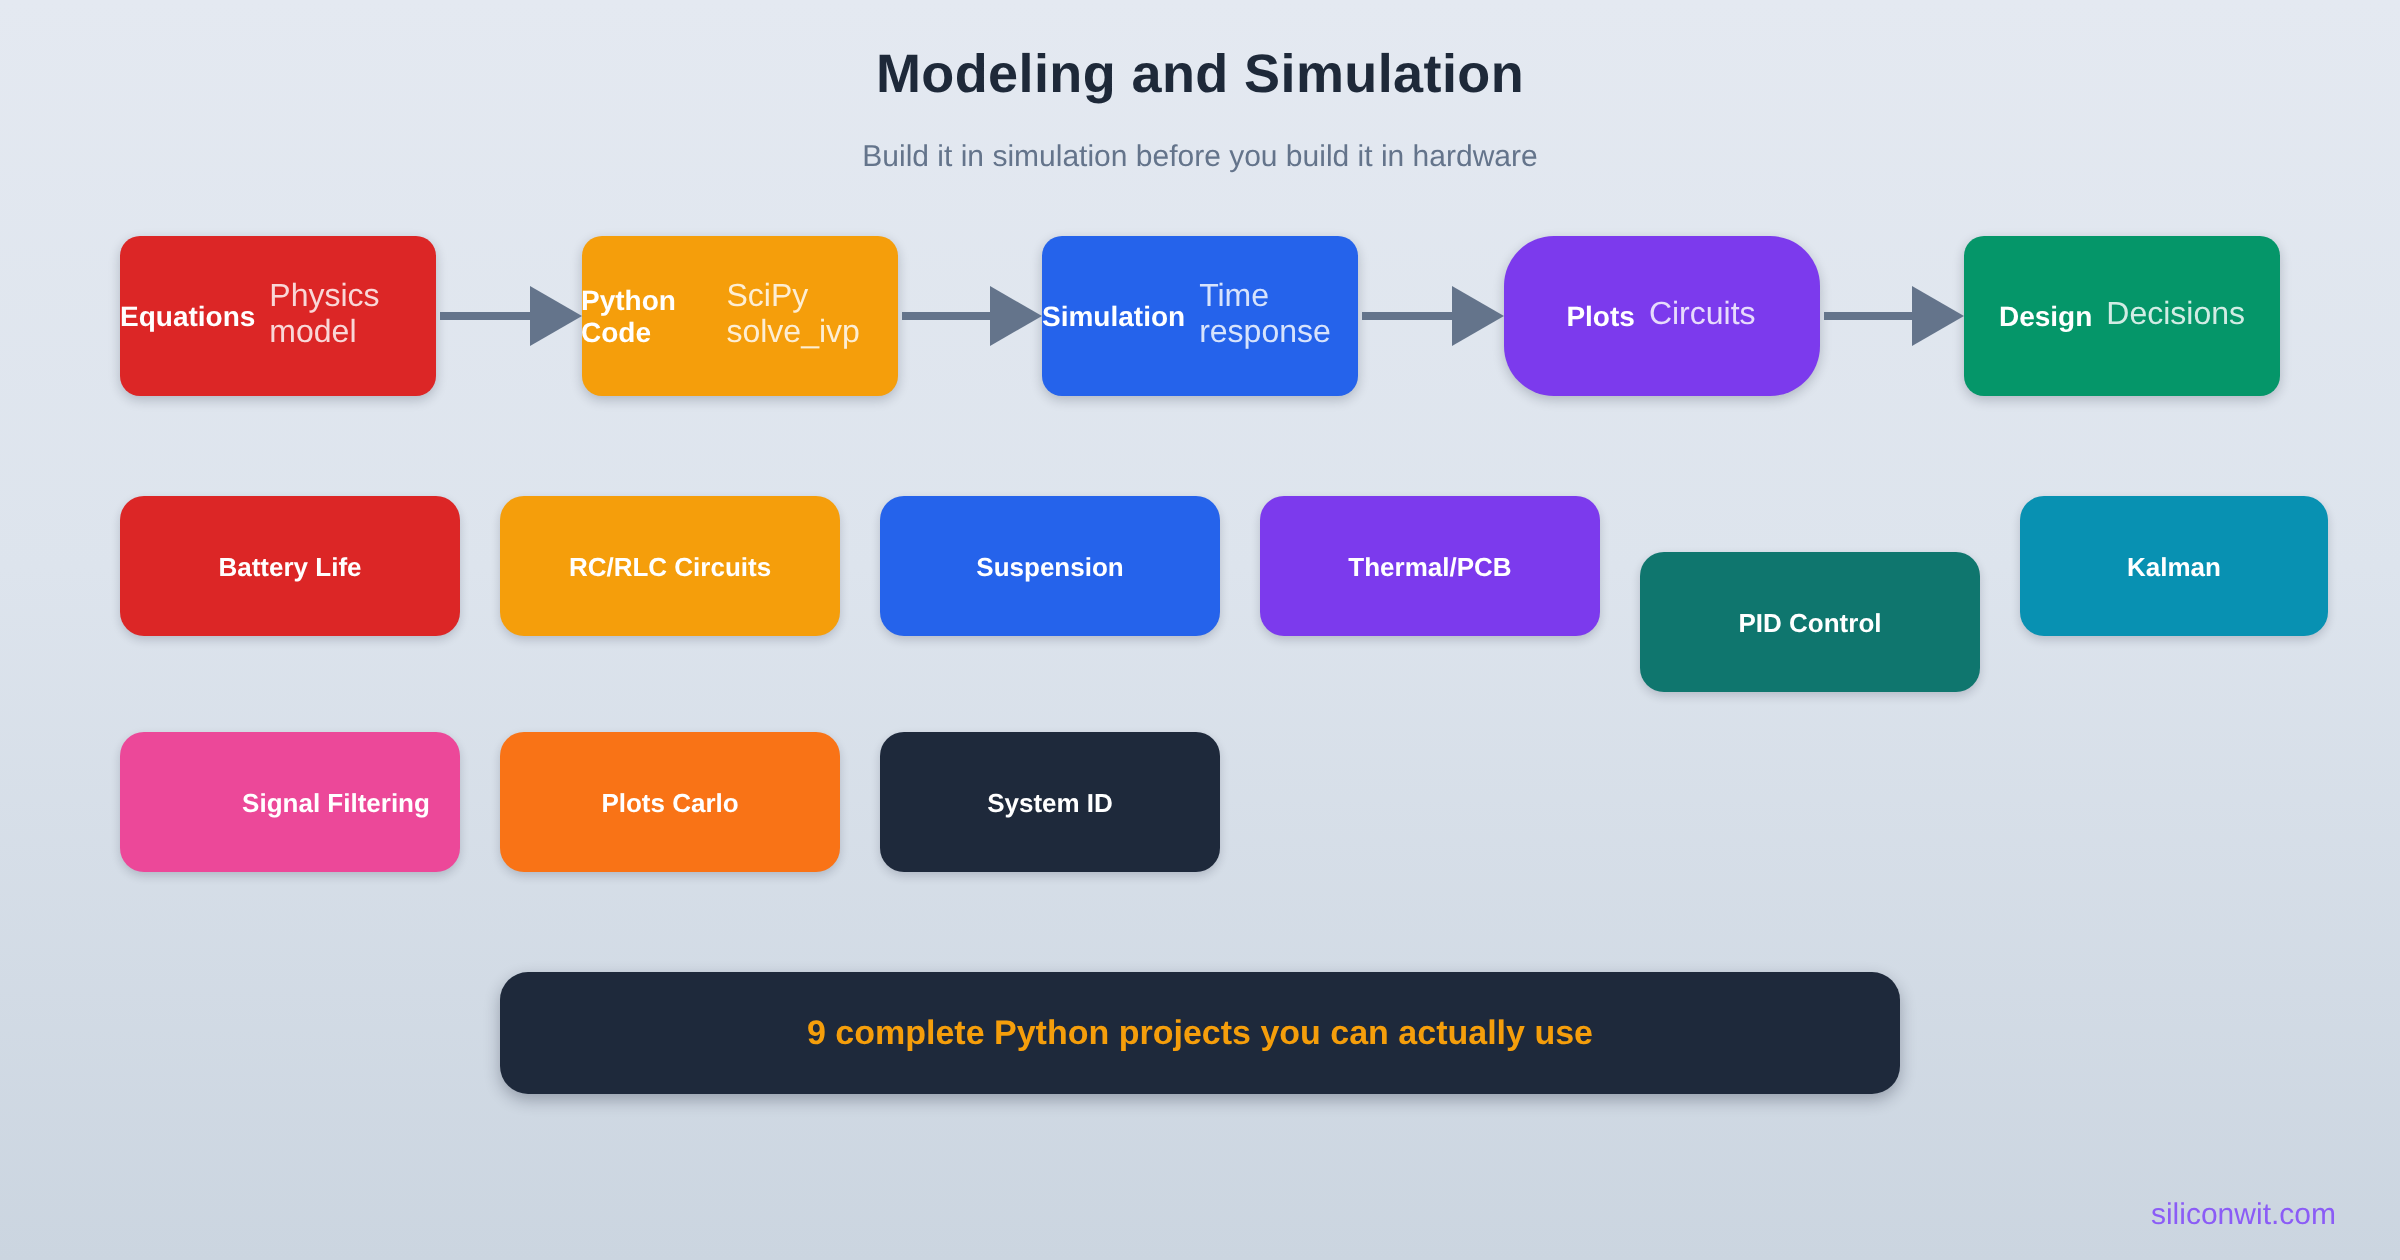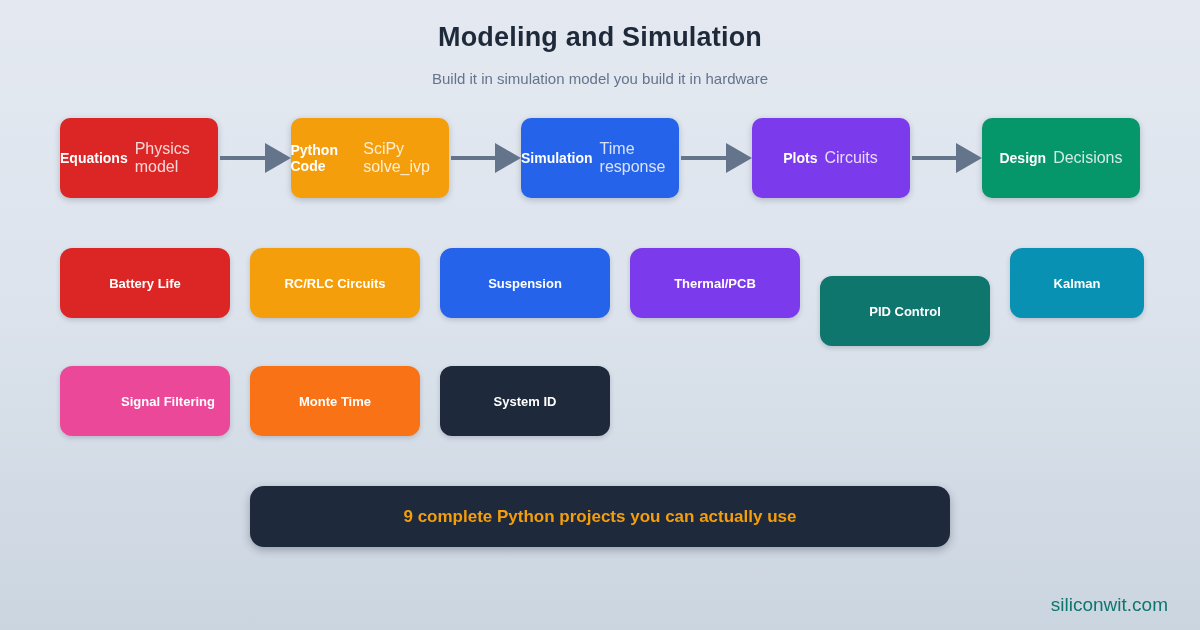--- a/index.html
+++ b/index.html
@@ -77,50 +77,50 @@
   .topic-box {
     width: 170px;
     height: 70px;
     border-radius: 12px;
     display: flex;
     align-items: center;
     justify-content: center;
     box-shadow: 0 2px 5px rgba(15,23,42,0.18);
     flex: none;
   }
-  .topic-box.narrow { width: 134px; }
+  .topic-box.narrow { width: 154px; }
   .topic-label { color: #ffffff; font-size: 13px; font-weight: bold; text-align: center; }
 
   .banner {
     margin: 50px auto 0 auto;
     width: 700px;
     height: 61px;
     border-radius: 14px;
     display: flex;
     align-items: center;
     justify-content: center;
     box-shadow: 0 3px 8px rgba(15,23,42,0.3);
   }
   .banner-text { font-size: 17px; font-weight: bold; }
 
   .footer {
     position: absolute;
     right: 32px;
     bottom: 14px;
-    font-size: 19px;
-    color: #0f766e;
+    font-size: 15px;
+    color: #8b5cf6;
   }
 </style>
 </head>
 <body>
 
 <div class="page">
 
   <div class="title">Modeling and Simulation</div>
-  <div class="subtitle">Build it in simulation model you build it in hardware</div>
+  <div class="subtitle">Build it in simulation before you build it in hardware</div>
 
   <div class="flow-row">
 
     <div class="flow-box" style="background-color: rgb(220, 38, 38);">
       <div class="flow-label">Equations</div>
       <div class="flow-sublabel">Physics model</div>
     </div>
 
     <div class="arrow">
       <span class="arrow-line"></span>
@@ -140,21 +140,21 @@
     <div class="flow-box" style="background-color: rgb(37, 99, 235);">
       <div class="flow-label">Simulation</div>
       <div class="flow-sublabel">Time response</div>
     </div>
 
     <div class="arrow">
       <span class="arrow-line"></span>
       <span class="arrow-head"></span>
     </div>
 
-    <div class="flow-box" style="background-color: rgb(124, 58, 237);">
+    <div class="flow-box" style="background-color: rgb(124, 58, 237); border-radius: 25px;">
       <div class="flow-label">Plots</div>
       <div class="flow-sublabel">Circuits</div>
     </div>
 
     <div class="arrow">
       <span class="arrow-line"></span>
       <span class="arrow-head"></span>
     </div>
 
     <div class="flow-box" style="background-color: rgb(5, 150, 105);">
@@ -183,21 +183,21 @@
       </div>
       <div class="topic-box narrow" style="background-color: rgb(8, 145, 178);">
         <span class="topic-label">Kalman</span>
       </div>
     </div>
     <div class="topics-row">
       <div class="topic-box" style="background-color: rgb(236, 72, 153); padding-left: 46px;">
         <span class="topic-label">Signal Filtering</span>
       </div>
       <div class="topic-box" style="background-color: rgb(249, 115, 22);">
-        <span class="topic-label">Monte Time</span>
+        <span class="topic-label">Plots Carlo</span>
       </div>
       <div class="topic-box" style="background-color: rgb(30, 41, 59);">
         <span class="topic-label">System ID</span>
       </div>
     </div>
   </div>
 
   <div class="banner" style="background-color: rgb(30, 41, 59);">
     <span class="banner-text" style="color: rgb(245, 158, 11);">9 complete Python projects you can actually use</span>
   </div>

